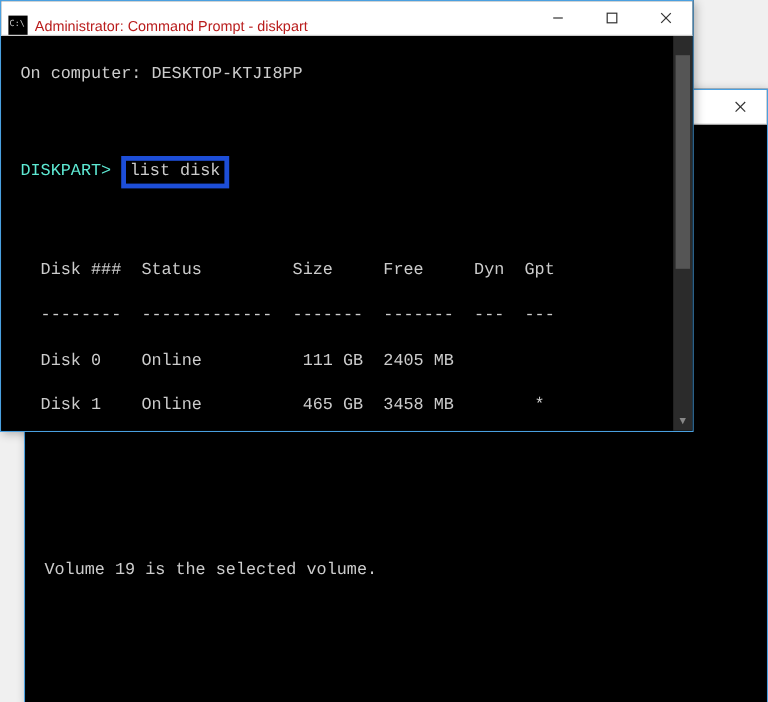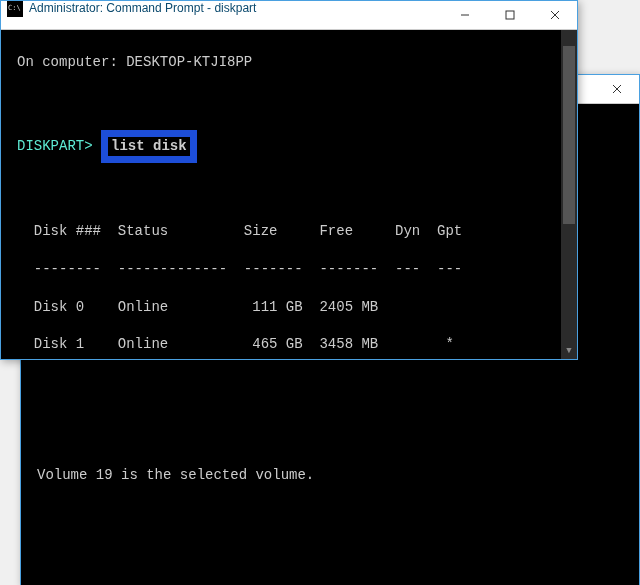--- a/index.html
+++ b/index.html
@@ -19,25 +19,25 @@
     border: 1px solid #4aa0e0;
     box-shadow: 2px 2px 8px rgba(0,0,0,0.3);
     display: flex;
     flex-direction: column;
   }
 
   .titlebar {
     background: #fff;
     height: 28px;
     display: flex;
-    align-items: flex-start;
+    align-items: flex-end;
     border-bottom: 1px solid #ccc;
     font-family: "Segoe UI", sans-serif;
     font-size: 12px;
-    color: #0c4a6e;
+    color: #b91c1c;
   }
   .titlebar .icon {
     width: 16px;
     height: 16px;
     margin: 0 6px;
     background: #000;
     display: inline-block;
     position: relative;
   }
   .titlebar .icon::after {
@@ -78,25 +78,24 @@
     line-height: 1.35;
     padding: 4px 16px;
     white-space: pre;
     overflow: hidden;
     position: relative;
   }
   .term .line { display: block; }
   .term .prompt { color: #5eead4; }
 
   .hl {
-    border: 7px solid #1d4ed8;
+    border: 4px solid #1d4ed8;
     display: inline-block;
     padding: 0 3px;
     margin: 2px 0;
-    font-weight: bold;
   }
 
   
   #win-back {
     left: 20px;
     top: 74px;
     width: 618px;
     height: 510px;
   }
   

